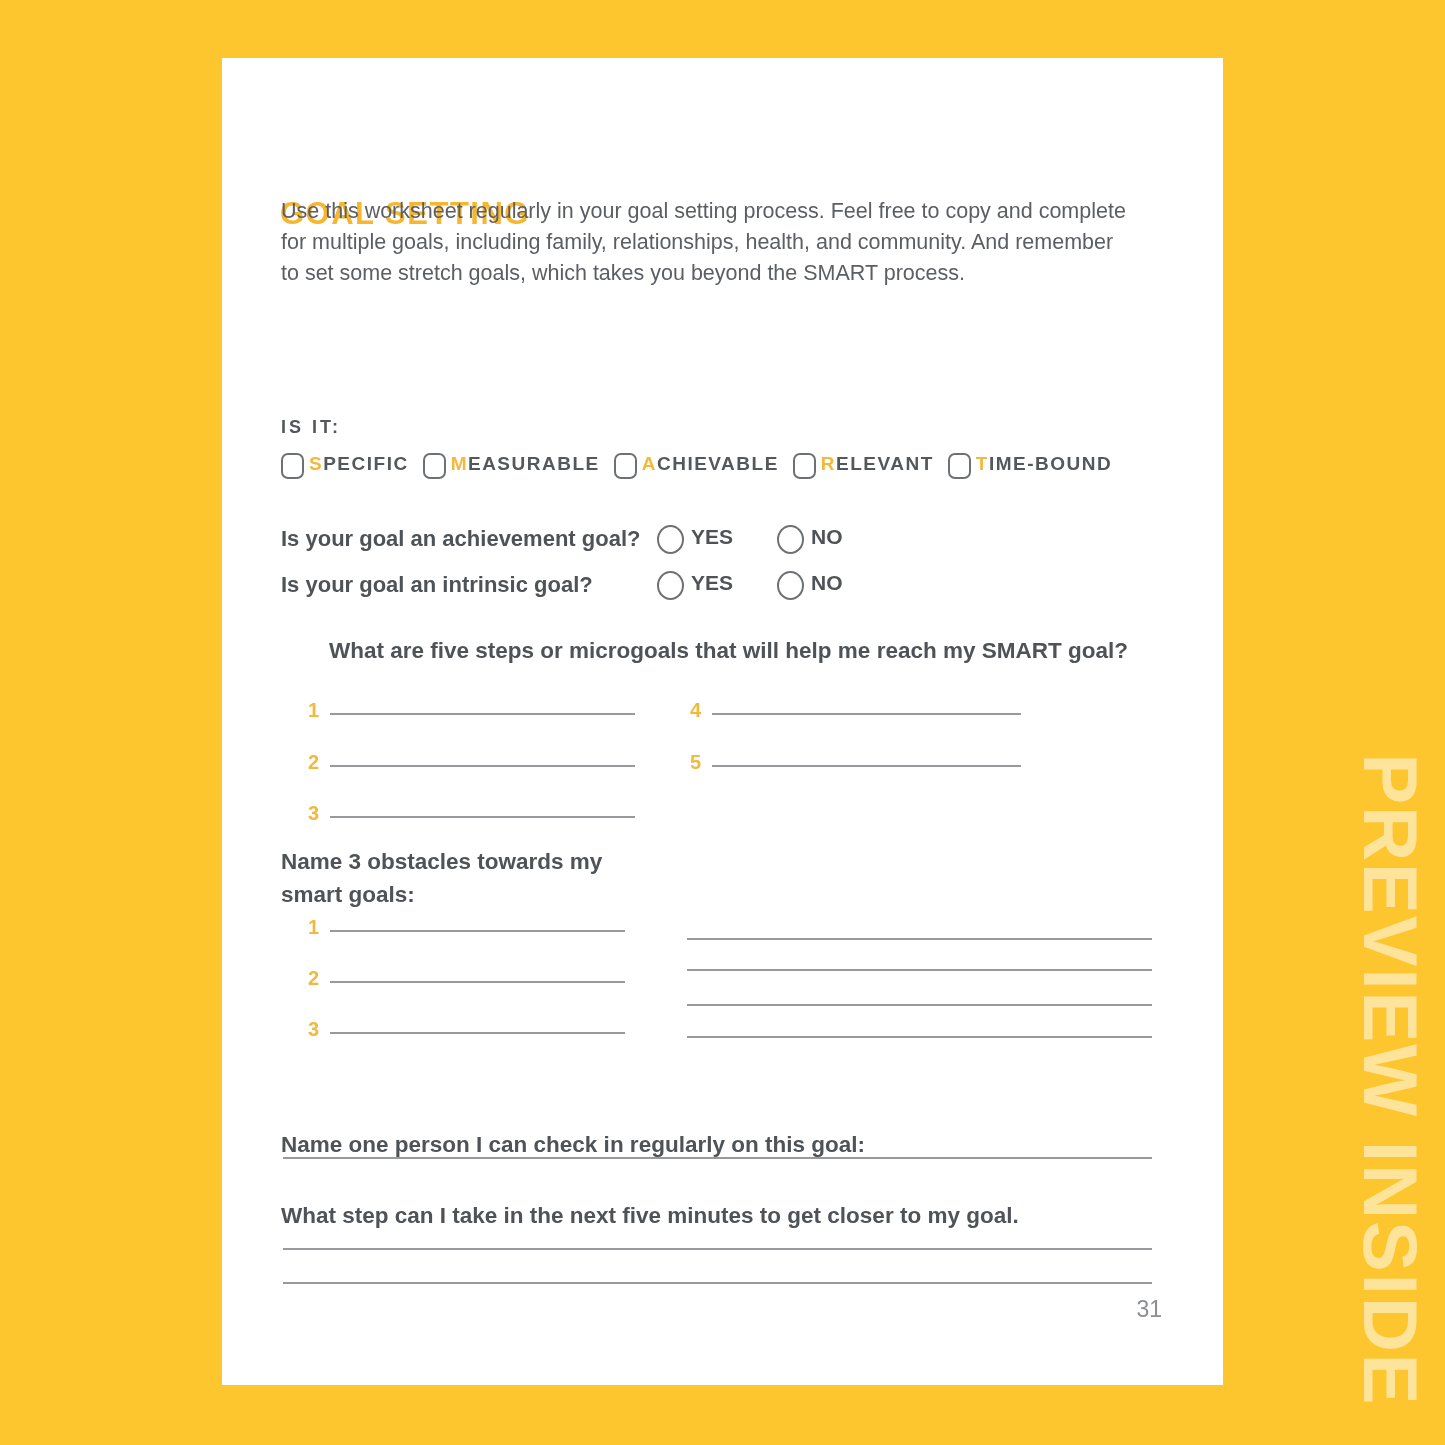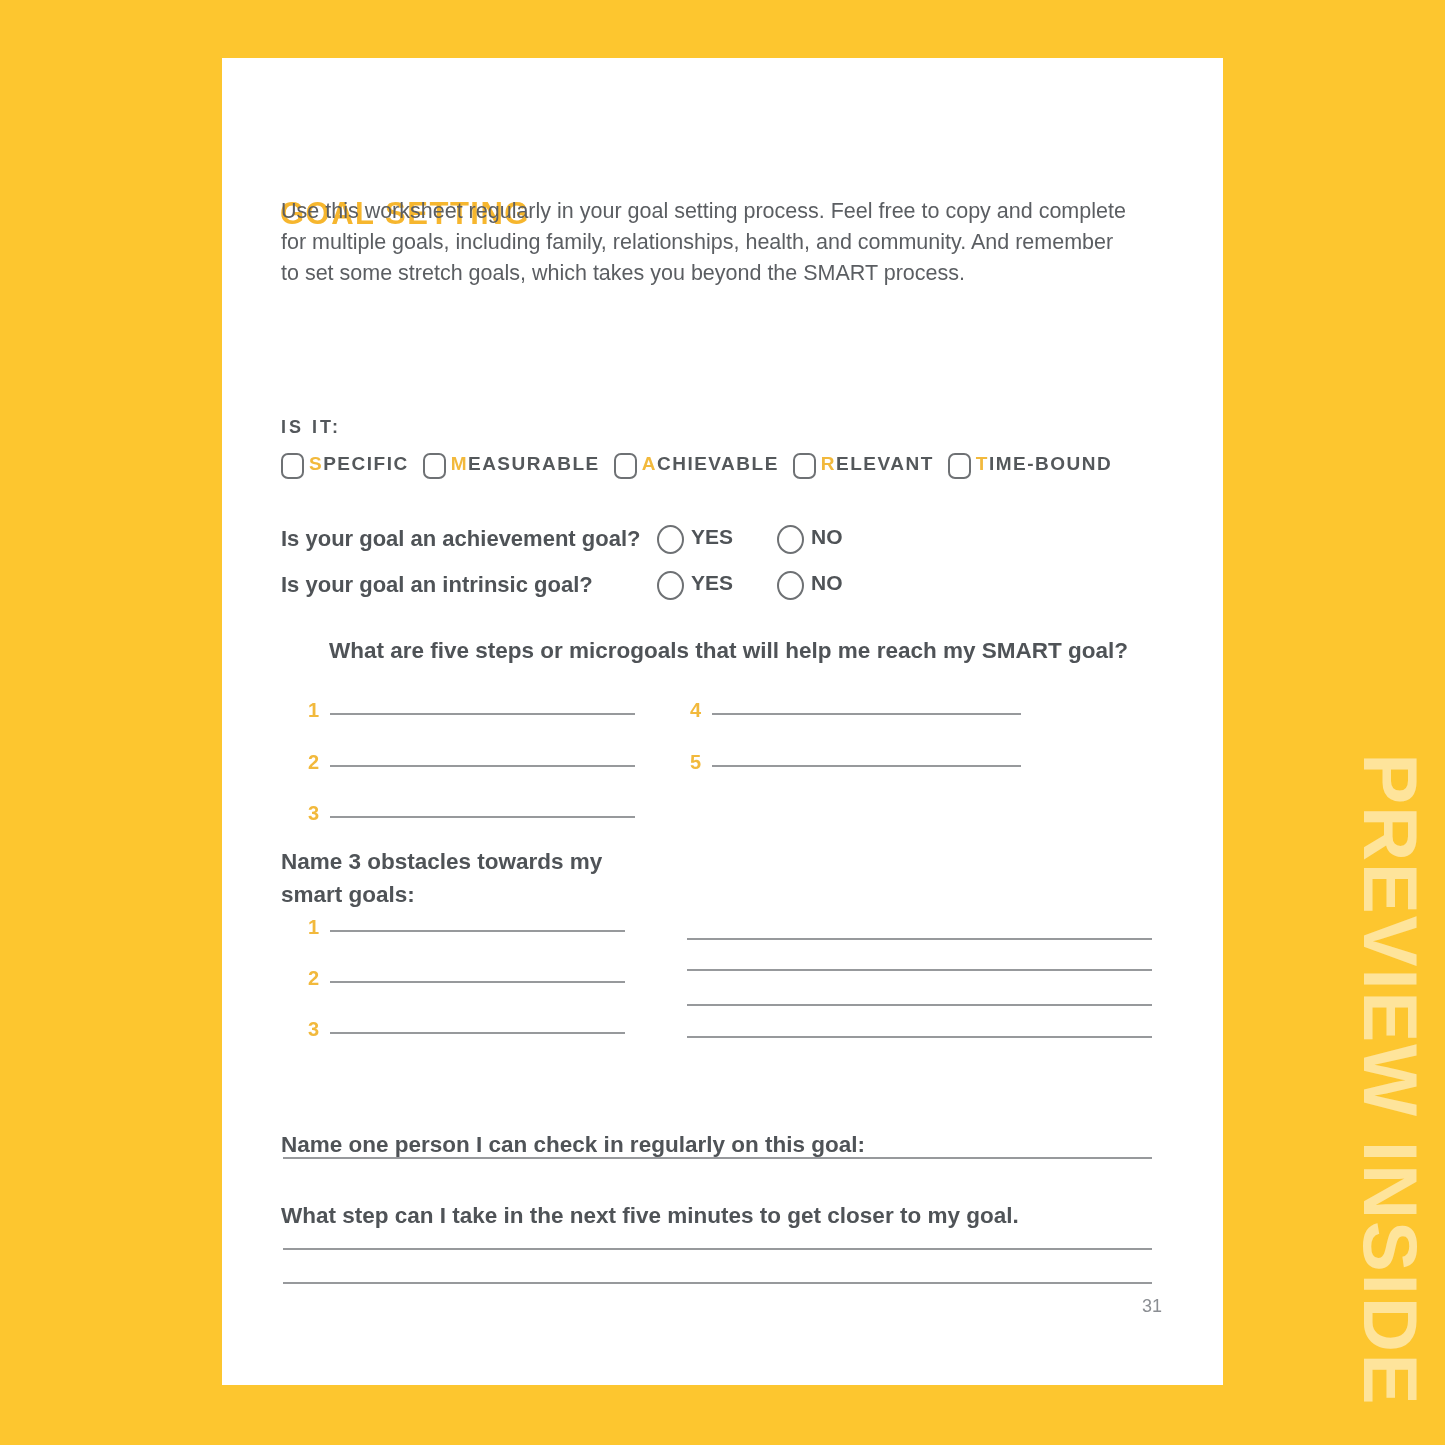--- a/index.html
+++ b/index.html
@@ -64,21 +64,21 @@
   }
   .fline{
     height:0;border-top:2px solid #97999C;
   }
   .fline .num{
     position:absolute;left:-22px;bottom:-7px;
     font-size:20px;font-weight:bold;color:#F2B93C;
   }
   .page-num{
     left:908px;top:1238px;width:32px;
-    font-size:18px;color:#8B8E93;text-align:right;
+    font-size:23px;color:#8B8E93;text-align:right;
   }
   .watermark{
     position:absolute;left:1390px;top:1080px;
     transform:translate(-50%,-50%) rotate(90deg);
     font-size:76px;font-weight:bold;letter-spacing:2px;
     color:rgba(255,255,255,0.52);
     white-space:nowrap;
   }
 </style>
 </head>

